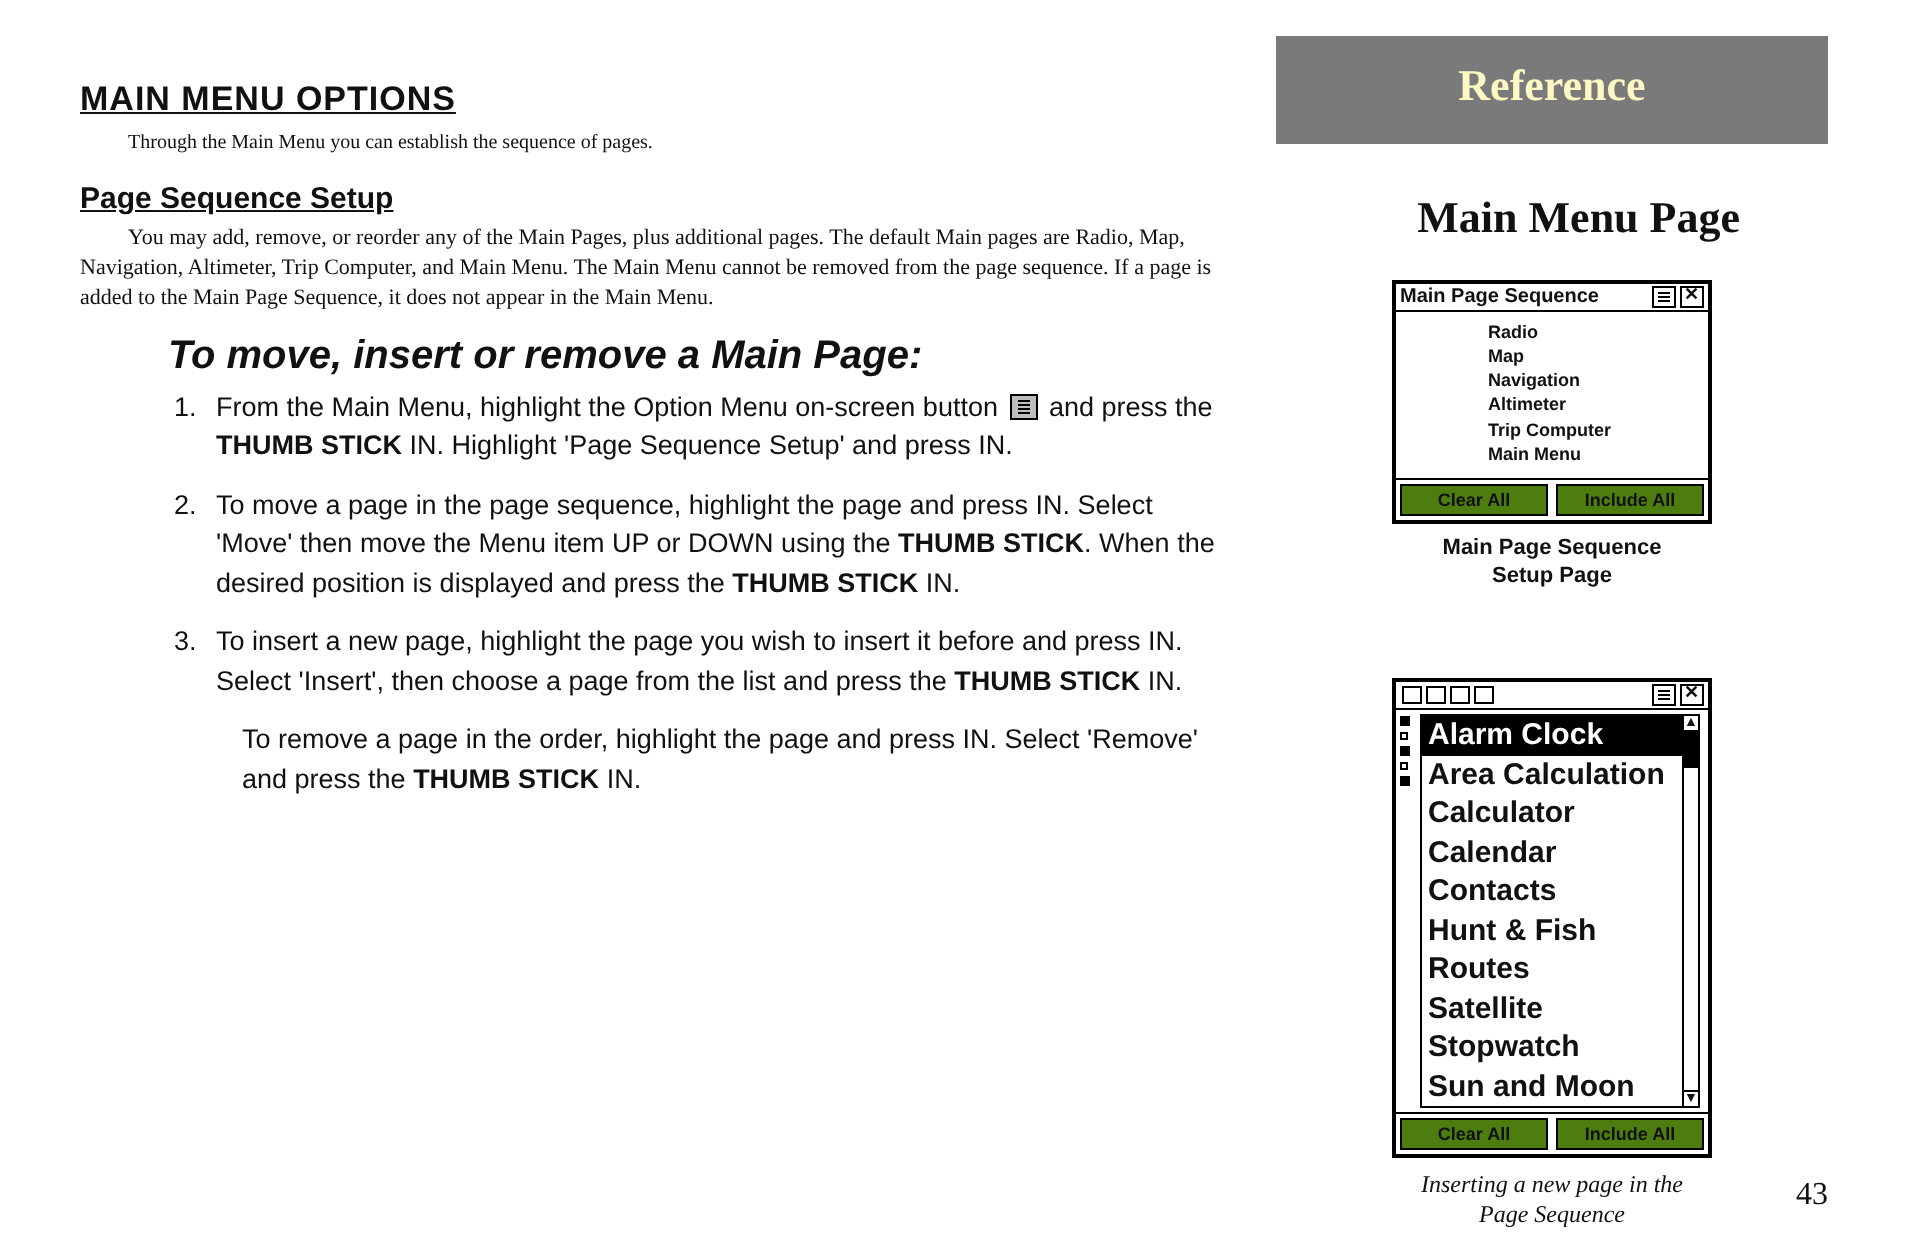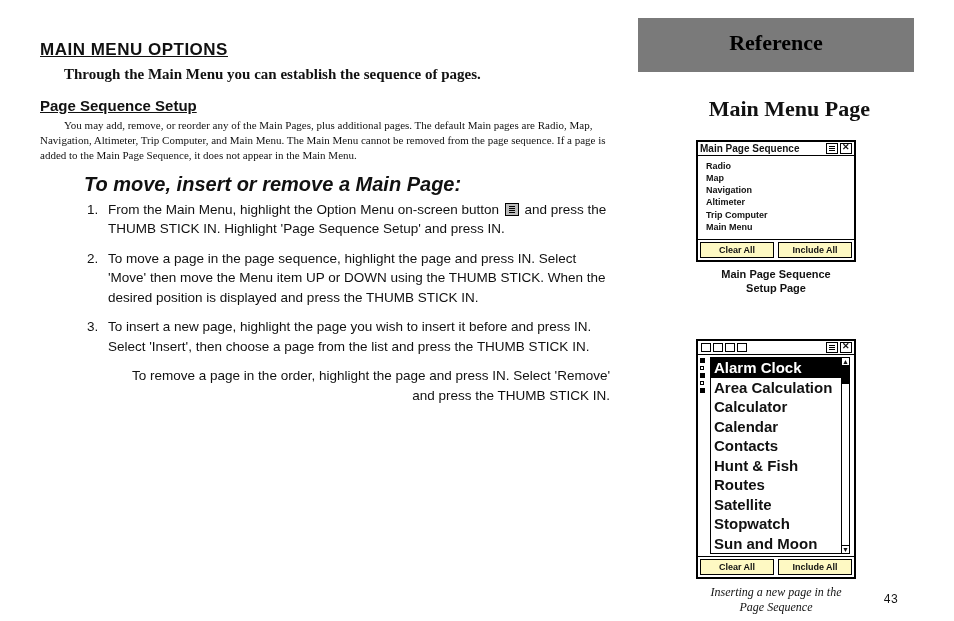--- a/index.html
+++ b/index.html
@@ -17,24 +17,23 @@
 
   .h1 {
     font-family: Arial, Helvetica, sans-serif;
     font-weight:bold;
     font-size:17px;
     text-decoration: underline;
     margin:8px 0 6px 0;
     letter-spacing:0.5px;
   }
   .intro {
-    font-size:15px;
+    font-size:10px;
     margin:0 0 14px 0;
     text-indent:24px;
-    font-weight:bold;
   }
   .h2 {
     font-family: Arial, Helvetica, sans-serif;
     font-weight:bold;
     font-size:15px;
     text-decoration: underline;
     margin:0 0 4px 0;
   }
   .para {
     font-size:11px;
@@ -50,38 +49,38 @@
     font-style:italic;
   }
   ol.steps {
     margin:0 0 0 62px;
     padding:0;
     font-family: Arial, Helvetica, sans-serif;
     font-size:13.5px;
     line-height:1.45;
   }
   ol.steps li { margin:0 0 10px 0; padding-left:6px; }
-  ol.steps .tail { margin:10px 0 0 0;text-align:right; }
-  .bold { font-weight:normal; }
+  ol.steps .tail { margin:10px 0 0 13px; }
+  .bold { font-weight:bold; }
 
   .inline-icon {
     display:inline-block; width:14px; height:13px;
     vertical-align:-2px; border:1px solid #000; background:#bdbdbd;
     position:relative; margin:0 2px;
   }
   .inline-icon::before{
     content:""; position:absolute; left:3px; top:2px; width:6px; height:1px; background:#000;
     box-shadow: 0 2px 0 #000, 0 4px 0 #000, 0 6px 0 #000;
   }
 
   
   .ref-band {
     margin:18px 0 0 0;
     background:#7a7a7a;
-    color:#000000;
+    color:#fef9c3;
     text-align:center;
     font-family: Georgia, serif;
     font-weight:bold;
     font-size:22px;
     padding:12px 0 16px;
   }
   .section-title {
     font-family: Georgia, serif;
     font-weight:bold;
     font-size:22px;
@@ -106,25 +105,25 @@
   .t-ctrls { display:flex; gap:2px; }
   .t-btn { width:12px; height:11px; border:1px solid #000; background:#fff; position:relative; }
   .t-btn.menu::before{
     content:""; position:absolute; left:2px; top:2px; width:6px; height:1px; background:#000;
     box-shadow:0 2px 0 #000, 0 4px 0 #000;
   }
   .t-btn.close::before{
     content:"✕"; position:absolute; left:1px; top:-2px; font-size:9px; line-height:11px;
   }
   .dev-body { padding:4px 6px 6px 8px; min-height:78px; }
-  .dev-body .item { font-weight:bold; font-size:9px; line-height:1.35; white-space:nowrap; }
+  .dev-body .item { font-weight:bold; font-size:9px; line-height:1.35; white-space:nowrap;margin-left:38px; }
   .dev-foot { display:flex; border-top:1px solid #000; }
   .dev-foot .fbtn {
     flex:1; text-align:center; font-weight:bold; font-size:9px;
-    padding:2px 0; border:1px solid #000; margin:2px; background:#fef9c3;
+    padding:2px 0; border:1px solid #000; margin:2px; background:#4d7c0f;
   }
   .dev-caption {
     text-align:center;
     font-family: Arial, Helvetica, sans-serif;
     font-weight:bold; font-size:11px; line-height:1.25;
     margin:6px 0 0 0;
   }
   .dev-caption.italic { font-family: Liberation Serif, serif; font-style:italic; font-weight:normal; font-size:12px; }
 
   .device2 { margin-top:44px; }
@@ -136,21 +135,21 @@
   .strip .dot.h { background:#fff; border:1px solid #000; width:4px; height:4px; }
   .listpane { flex:1; border:1px solid #000; margin:2px 4px 2px 2px; }
   .listpane .row { font-weight:bold; font-size:15px; padding:0 3px; line-height:1.3; white-space:nowrap; }
   .listpane .row.hl { background:#000; color:#fff; }
   .scrollbar { width:8px; border-left:1px solid #000; display:flex; flex-direction:column; }
   .scrollbar .ar { height:8px; border-bottom:1px solid #000; text-align:center; font-size:7px; line-height:8px; }
   .scrollbar .ar.b { border-top:1px solid #000; border-bottom:none; }
   .scrollbar .track { flex:1; position:relative; }
   .scrollbar .thumb { position:absolute; top:0; left:0; right:0; height:18px; background:#000; }
 
-  .pagenum { position:absolute; right:56px; bottom:14px; font-size:12px;font-family:Liberation Mono, monospace; }
+  .pagenum { position:absolute; right:40px; bottom:14px; font-size:16px; }
 </style>
 </head>
 <body>
 
 <div class="page">
   <div class="left-col">
     <div class="h1">MAIN MENU OPTIONS</div>
     <p class="intro">Through the Main Menu you can establish the sequence of pages.</p>
 
     <div class="h2">Page Sequence Setup</div>

